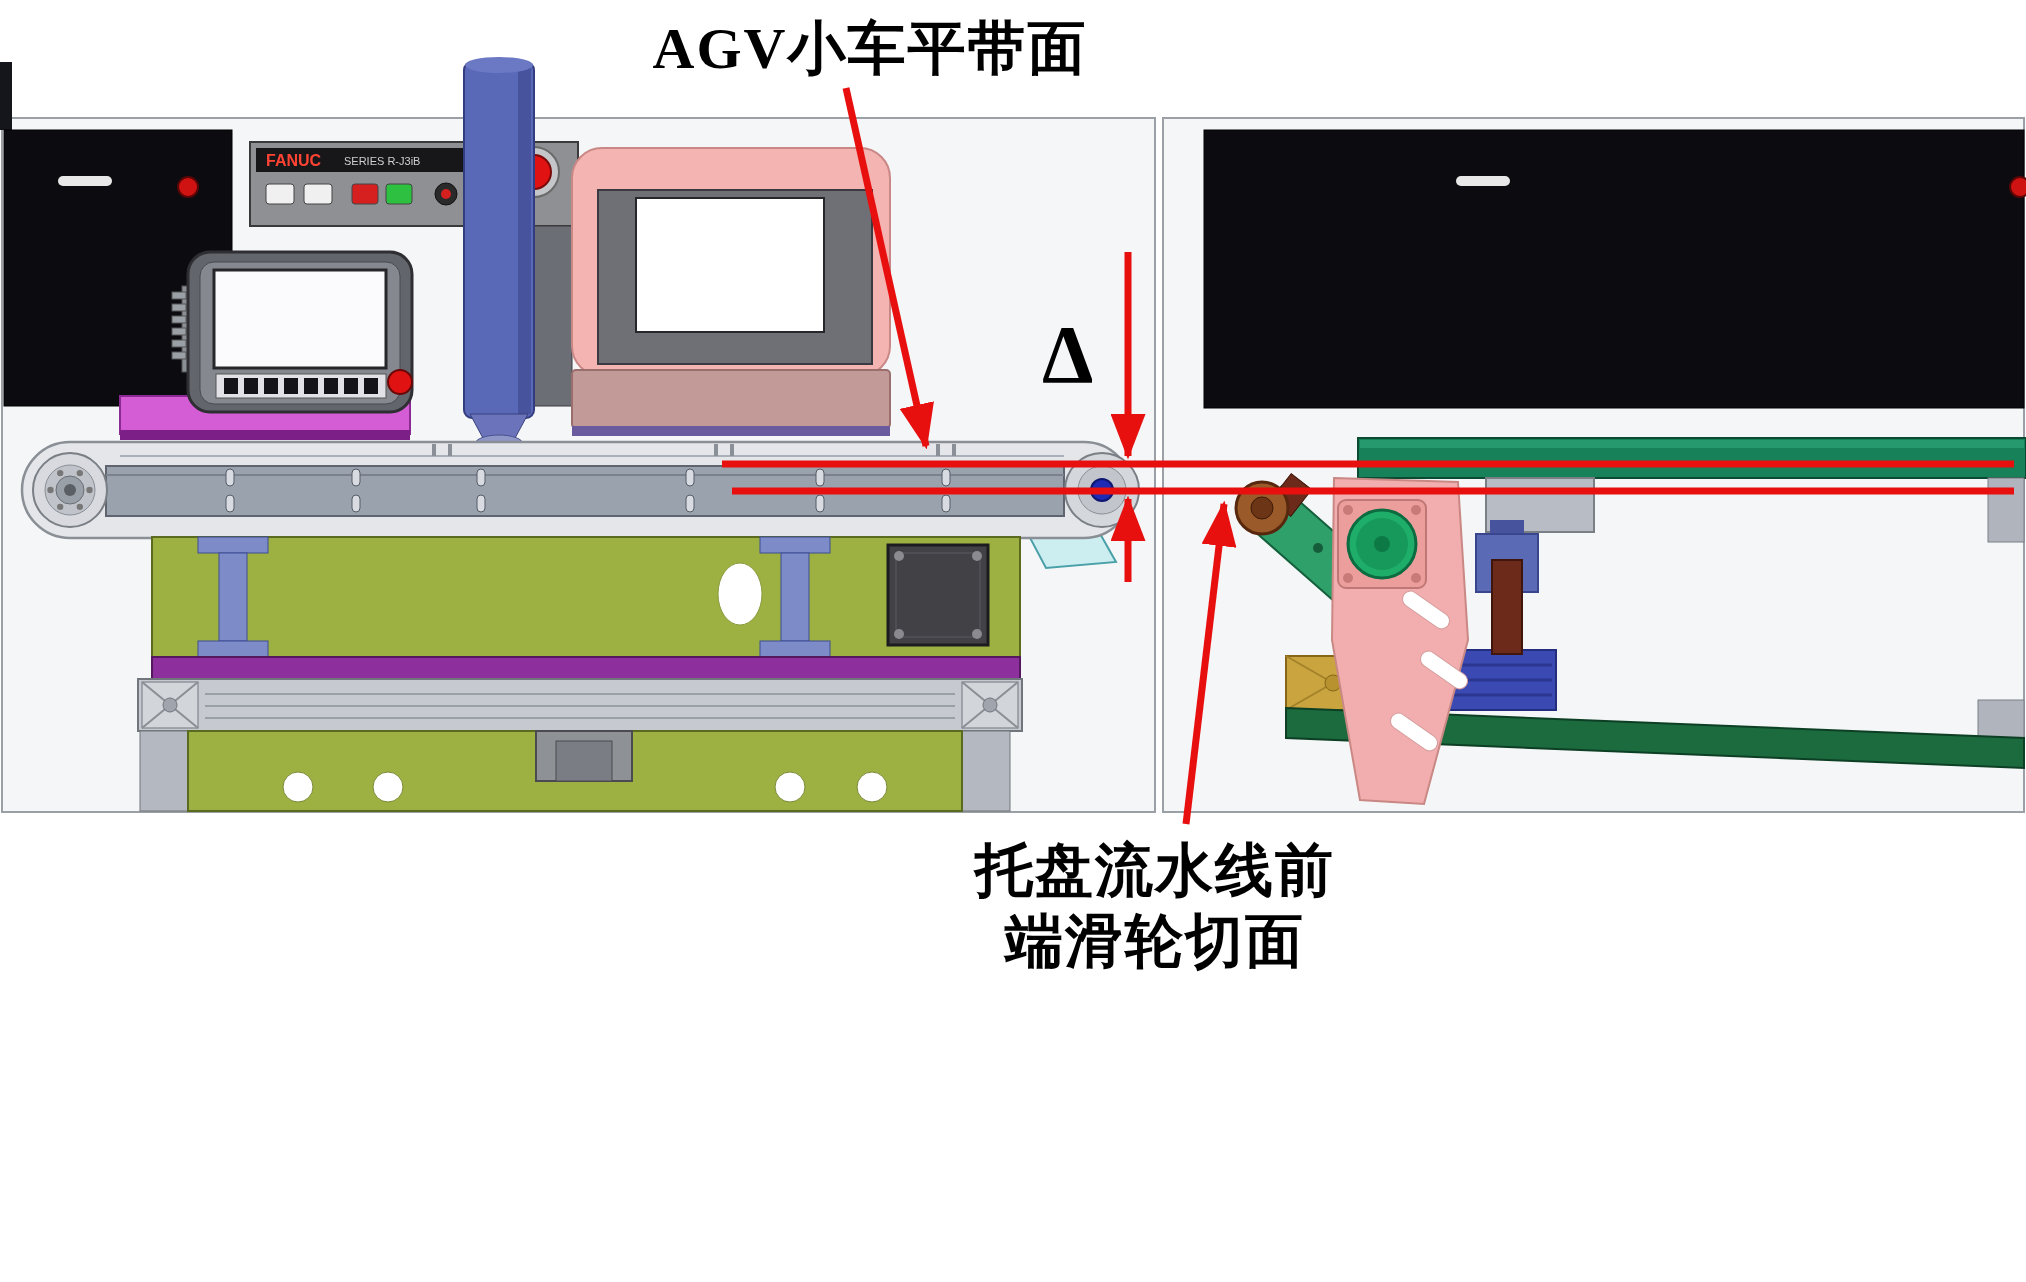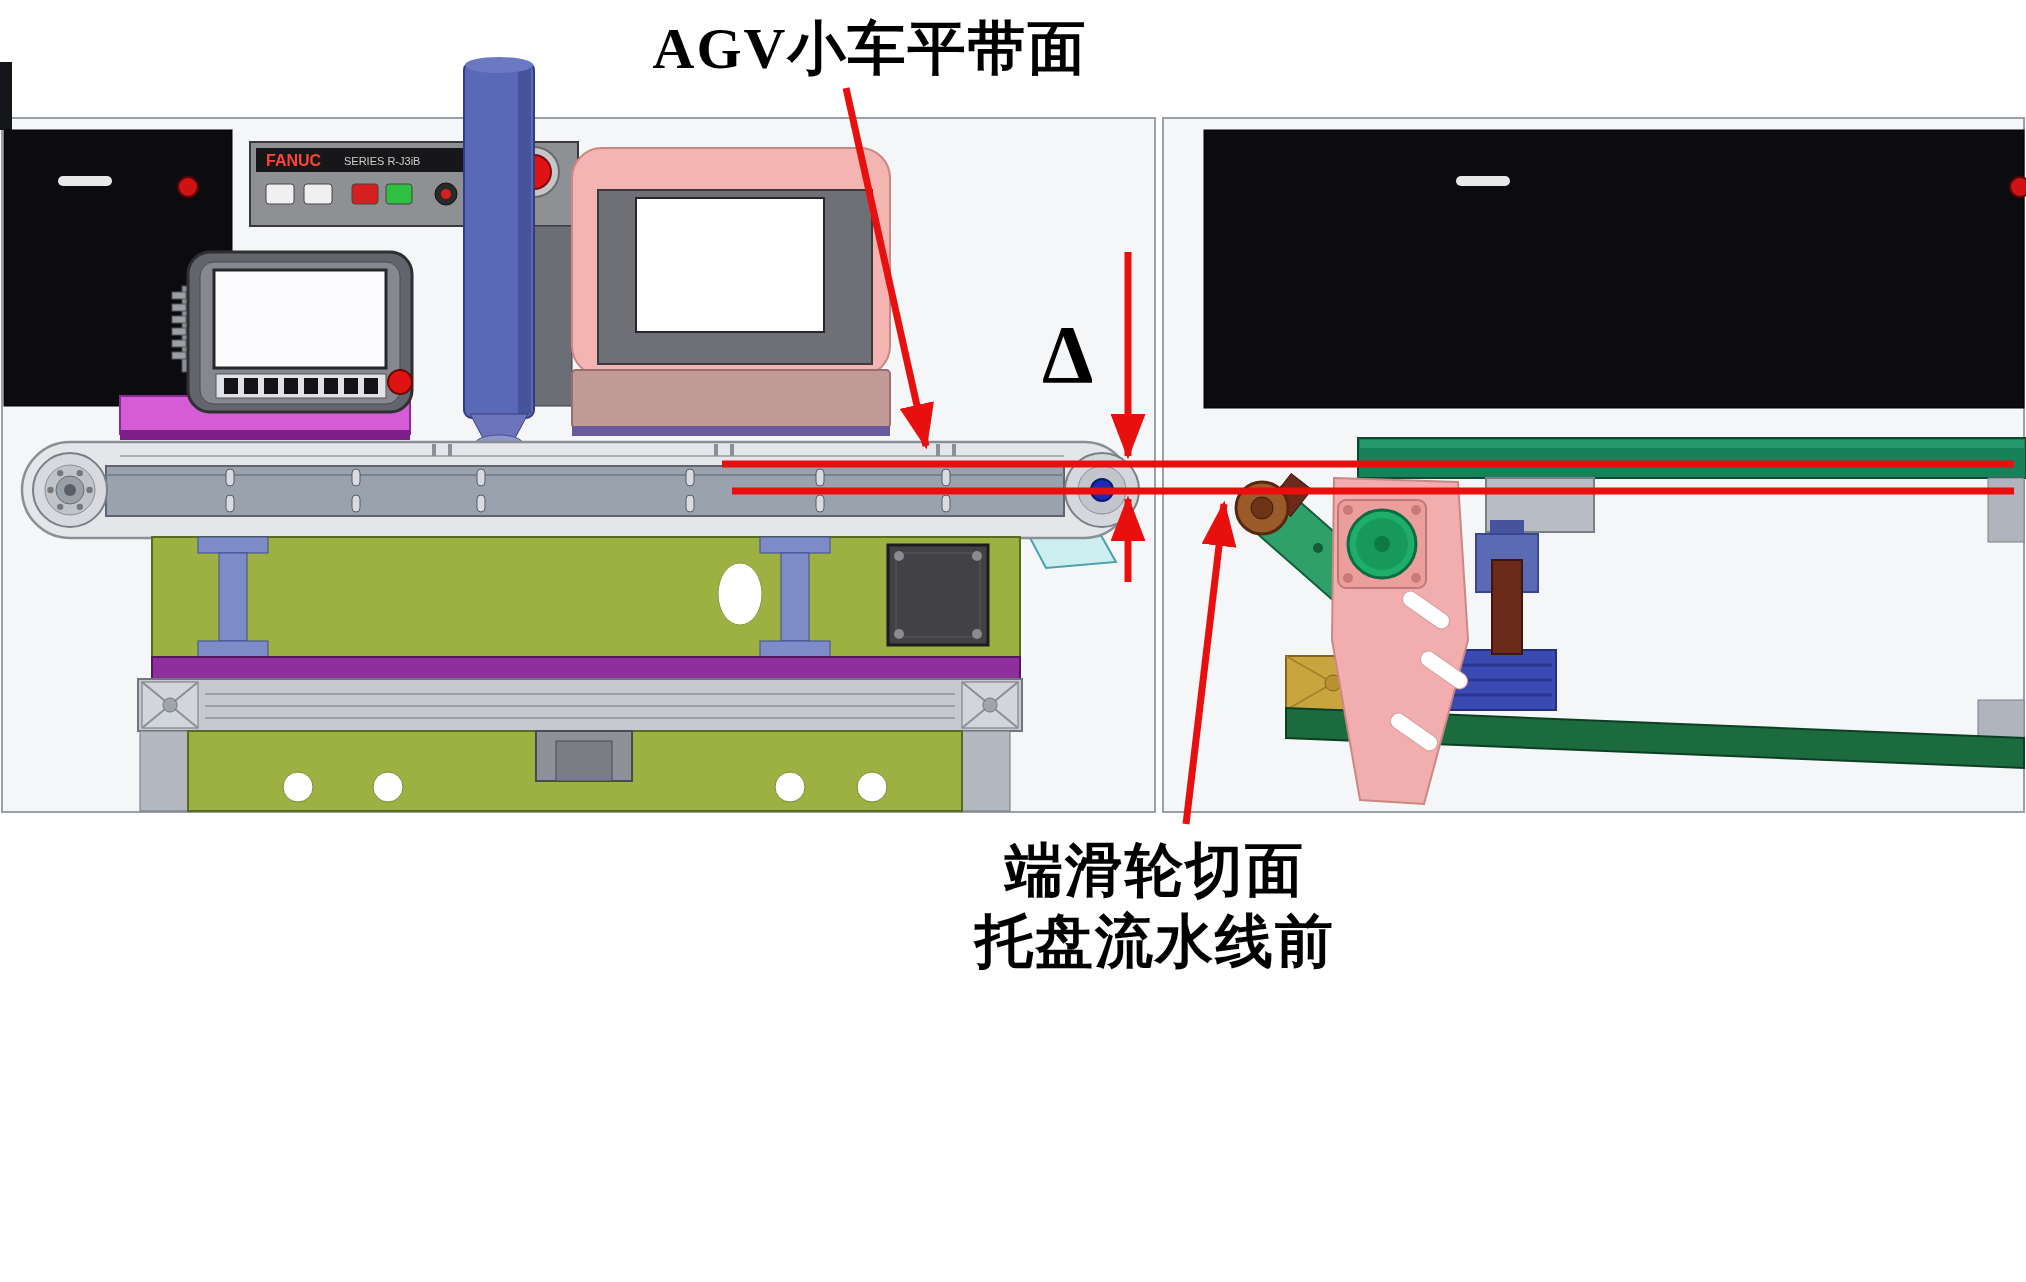--- a/index.html
+++ b/index.html
@@ -277,17 +277,17 @@
     <line x1="1128" y1="252" x2="1128" y2="456" stroke="#e80f0f" stroke-width="7" marker-end="url(#arr)"></line>
     <line x1="1128" y1="582" x2="1128" y2="499" stroke="#e80f0f" stroke-width="7" marker-end="url(#arr)"></line>
     <line x1="846" y1="88" x2="926" y2="446" stroke="#e80f0f" stroke-width="7" marker-end="url(#arr)"></line>
     <line x1="1186" y1="824" x2="1224" y2="504" stroke="#e80f0f" stroke-width="7" marker-end="url(#arr)"></line>
   </g>
 </svg>
 
 <div class="label top-label">AGV小车平带面</div>
 <div class="label delta-label">Δ</div>
 <div class="bottom-label">
+  <div>托盘流水线前</div>
   <div>端滑轮切面</div>
-  <div>托盘流水线前</div>
 </div>
 
 </div>
 
 </body></html>

